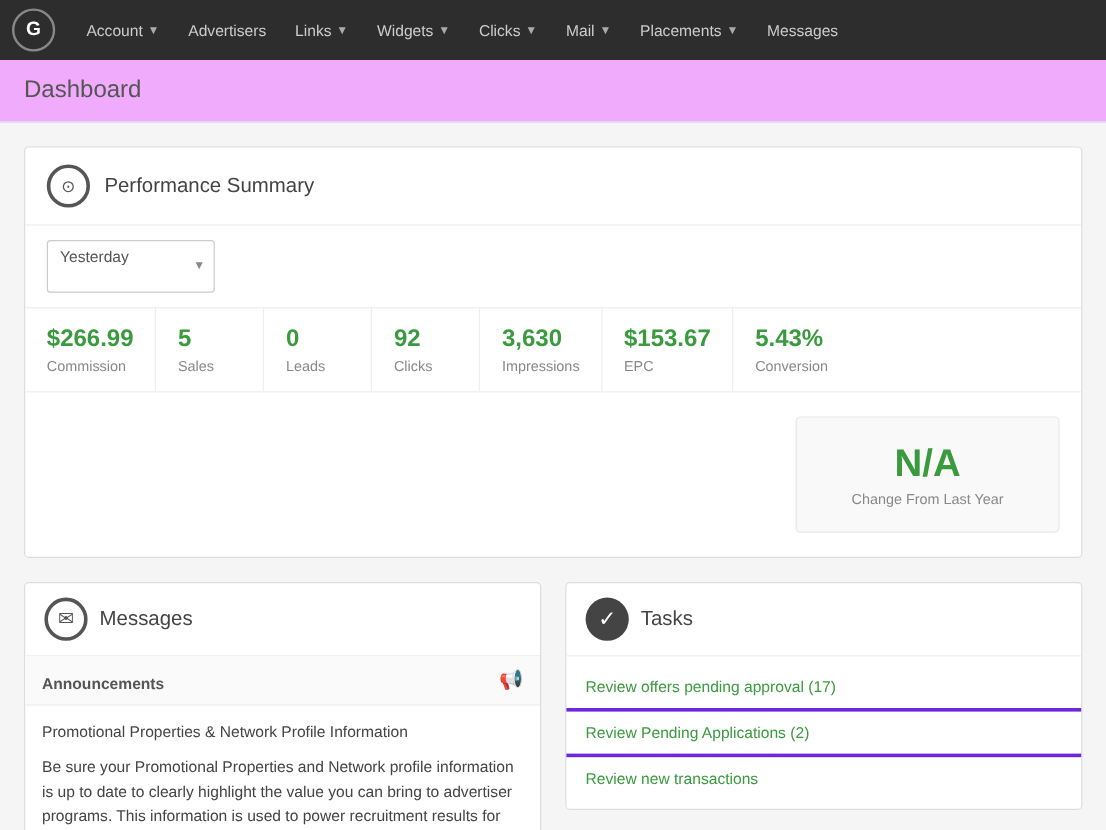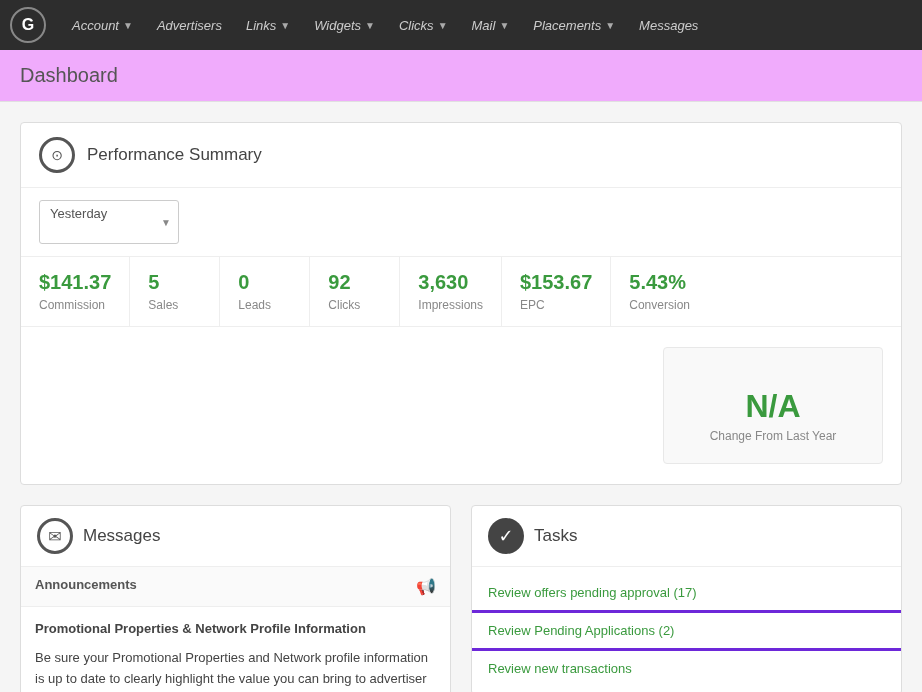--- a/index.html
+++ b/index.html
@@ -25,21 +25,20 @@
     .nav-items {
       display: flex; align-items: center; gap: 4px;
     }
     .nav-item {
       color: #ccc;
       padding: 6px 10px;
       cursor: pointer;
       font-size: 13px;
       display: flex; align-items: center; gap: 4px;
       border-radius: 3px;
-      font-style: italic;
     }
     .nav-arrow { font-size: 10px; color: #aaa; }
 
     
     .page-header {
       background: #f0abfc;
       border-bottom: 1px solid #e0e0e0;
       padding: 14px 20px;
     }
     .page-title {
@@ -143,21 +142,20 @@
       border: 1px solid #e8e8e8;
       border-radius: 4px;
       padding: 20px 40px;
       text-align: center;
       min-width: 220px;
     }
     .nia-value {
       font-size: 32px;
       color: #3a9a3e;
       font-weight: bold;
-      margin-top: 20px;
     }
     .nia-label {
       font-size: 12px;
       color: #888;
       margin-top: 4px;
     }
 
     
     .bottom-row {
       display: flex;
@@ -184,42 +182,42 @@
       font-size: 16px;
       color: #555;
     }
     .section-title {
       font-size: 17px;
       font-weight: normal;
       color: #444;
     }
 
     .announcements-header {
-      display: flex; align-items: flex-start; justify-content: space-between;
+      display: flex; align-items: flex-end; justify-content: space-between;
       padding: 10px 14px;
       border-bottom: 1px solid #eee;
       background: #fafafa;
     }
     .announcements-title {
       font-size: 13px;
       color: #555;
       font-weight: bold;
     }
     .megaphone-icon {
       font-size: 16px;
       color: #888;
     }
     .announcements-body {
       padding: 12px 14px;
       font-size: 13px;
       color: #444;
       line-height: 1.6;
     }
     .announcements-body .promo-title {
-      font-weight: bold;
+      font-weight: normal;
       margin-bottom: 8px;
     }
     .announcements-body p {
       margin-bottom: 10px;
     }
 
     
     .tasks-list {
       padding: 8px 0;
     }
@@ -303,21 +301,21 @@
           <option>Last 7 Days</option>
           <option>Last 30 Days</option>
           <option>This Month</option>
           <option>Last Month</option>
         </select>
       </div>
     </div>
 
     <div class="metrics-row">
       <div class="metric-cell">
-        <div class="metric-value">$141.37</div>
+        <div class="metric-value">$266.99</div>
         <div class="metric-label">Commission</div>
       </div>
       <div class="metric-cell">
         <div class="metric-value">5</div>
         <div class="metric-label">Sales</div>
       </div>
       <div class="metric-cell">
         <div class="metric-value">0</div>
         <div class="metric-label">Leads</div>
       </div>

